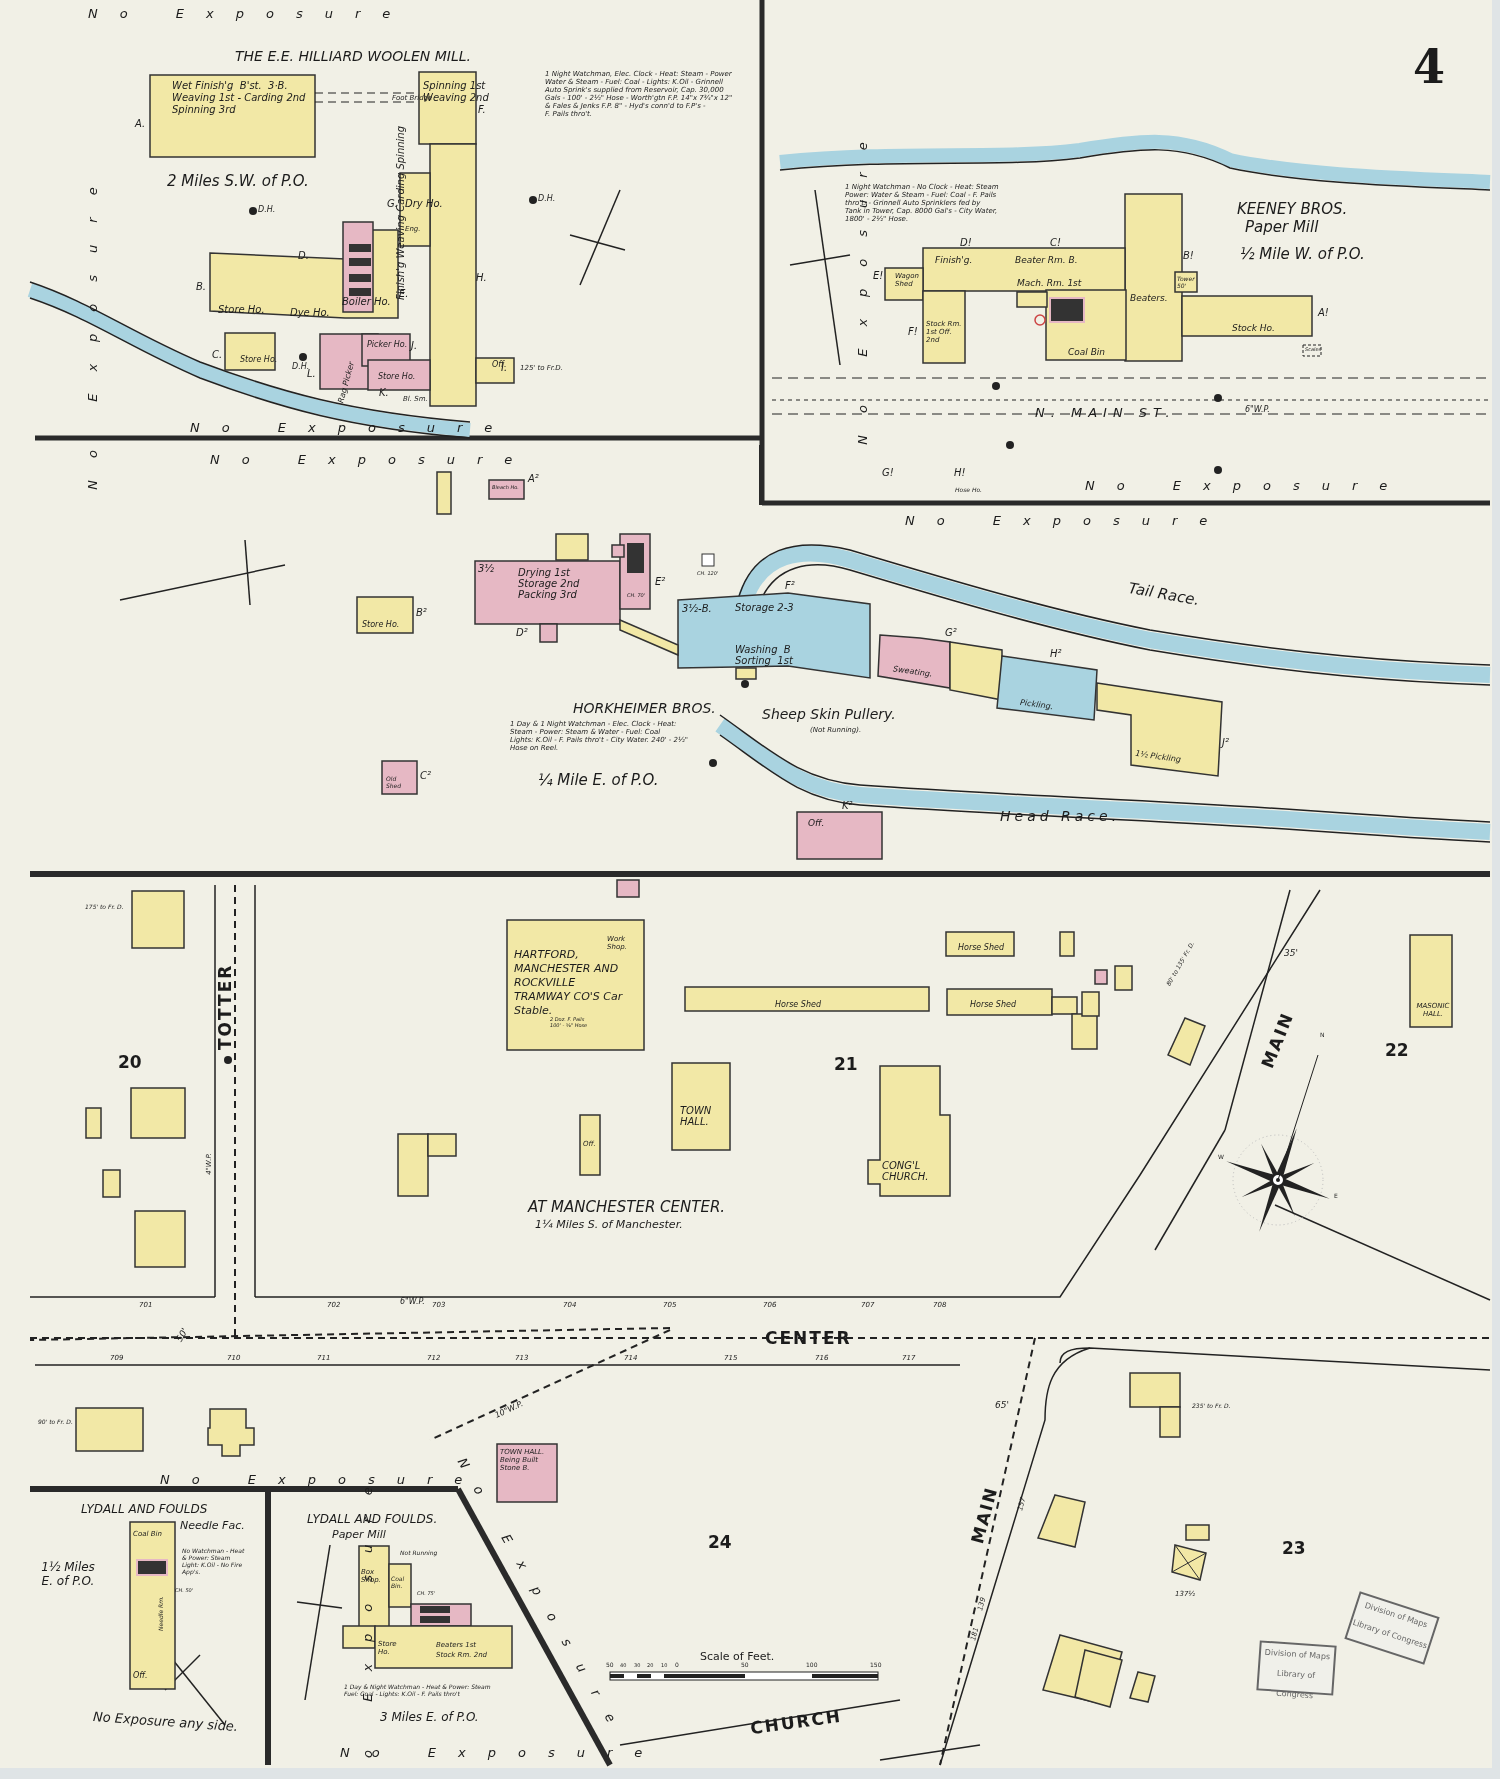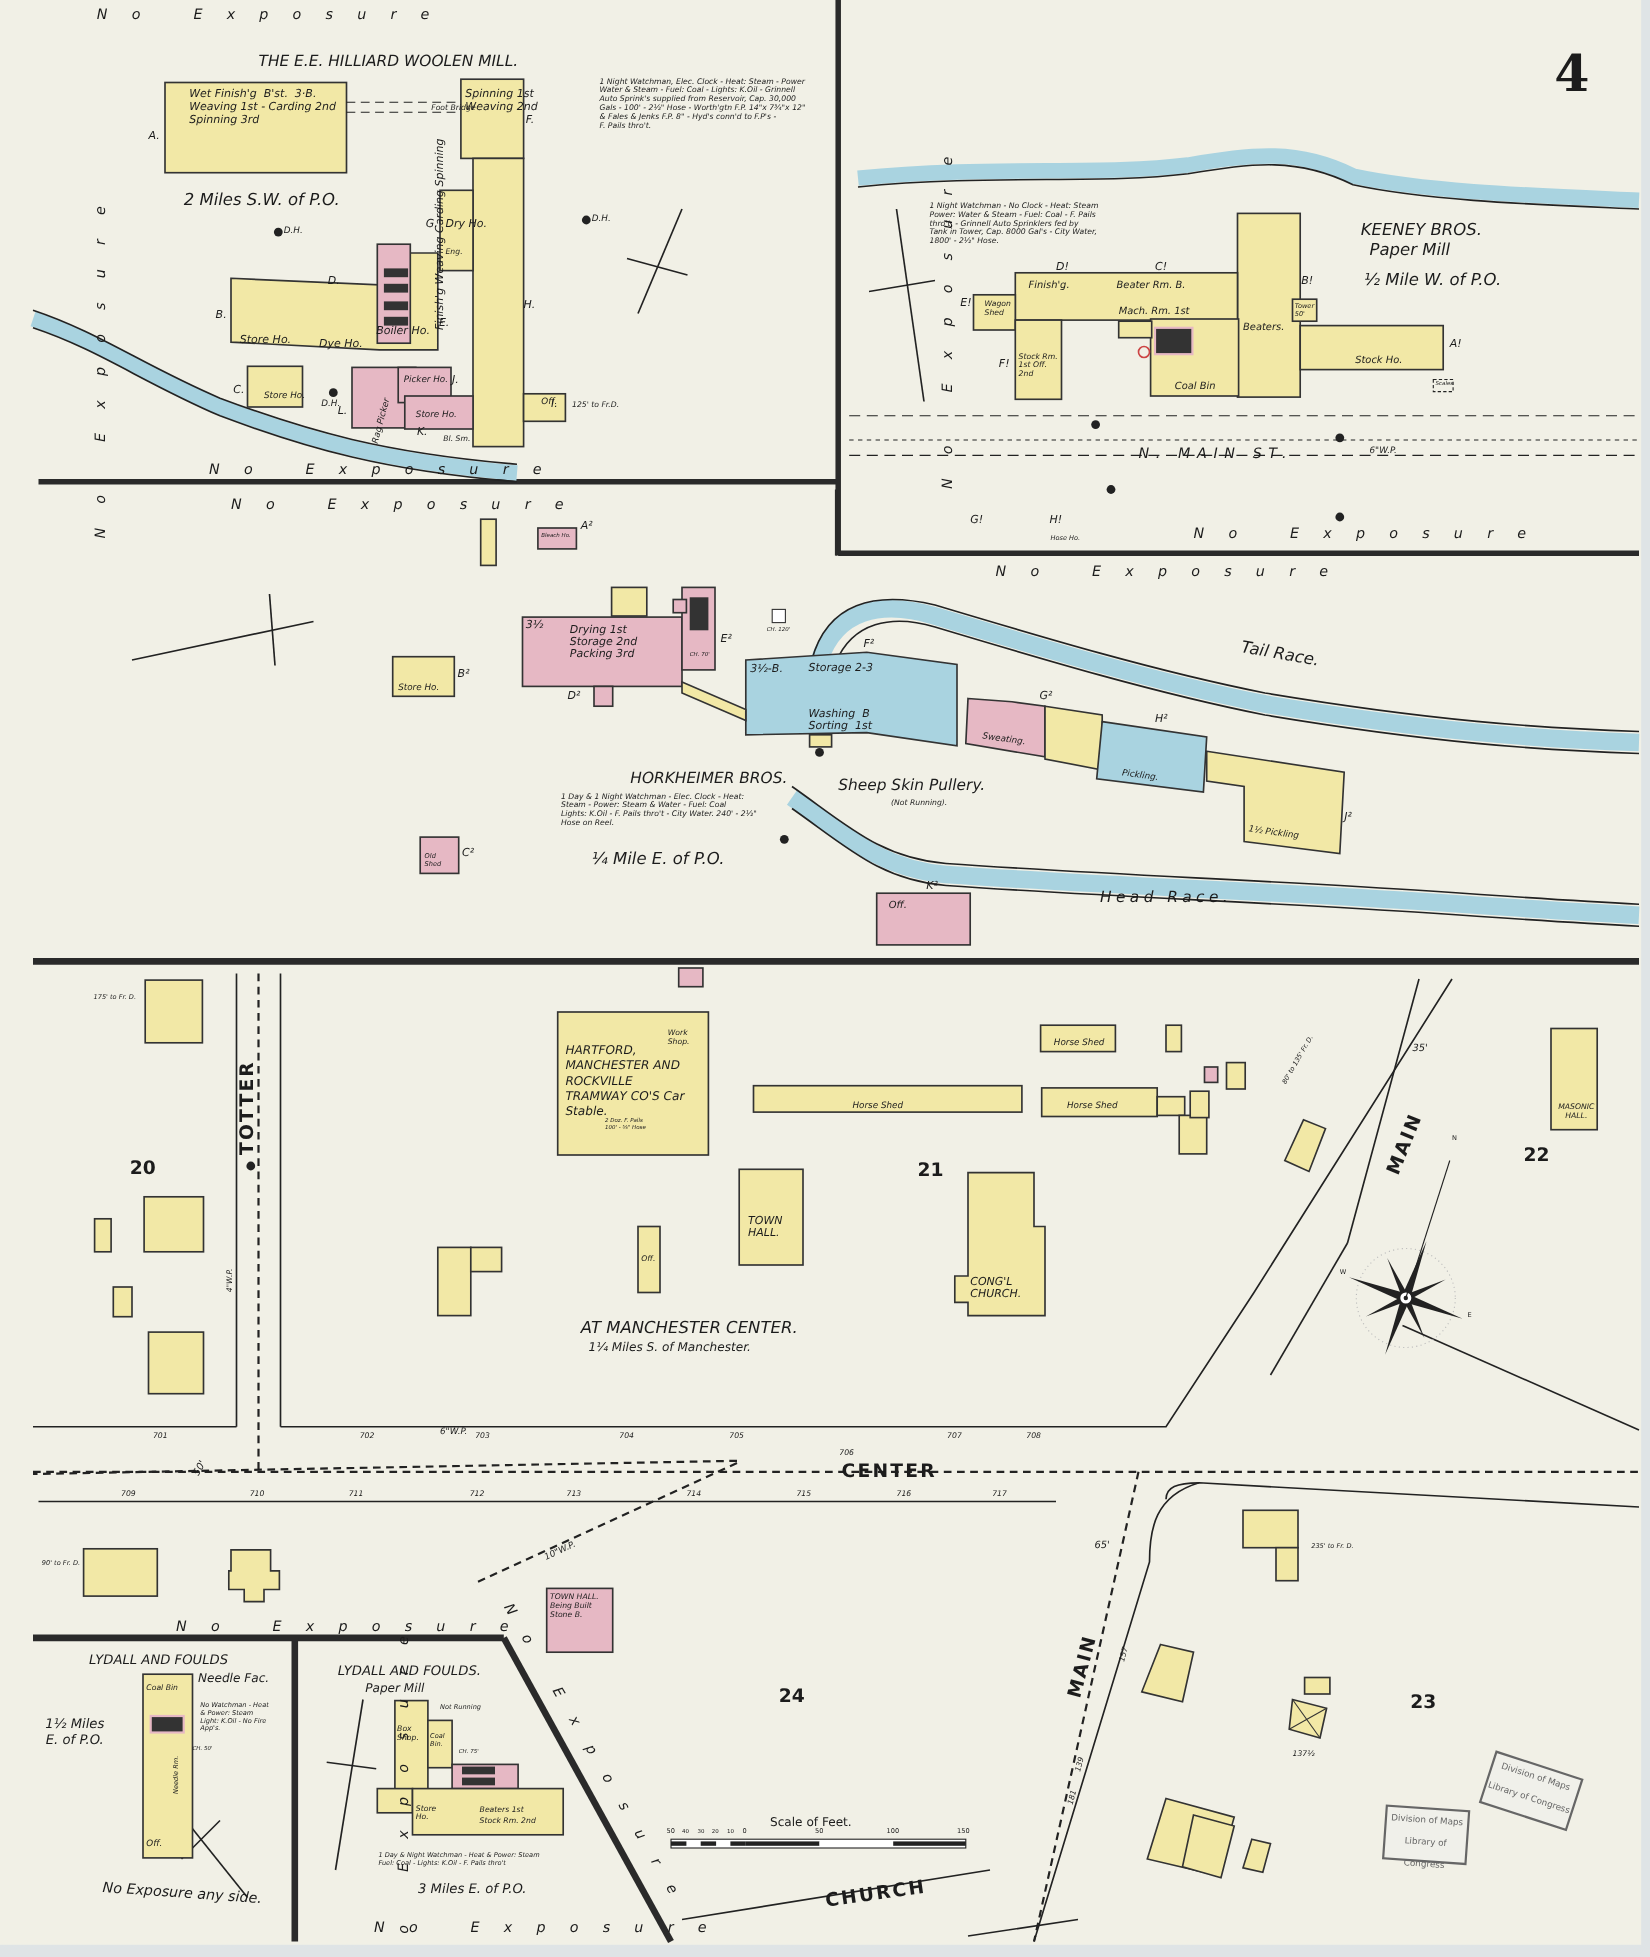--- a/index.html
+++ b/index.html
@@ -404,21 +404,21 @@
 <div class="t" style="left:198px;top:1160px;font-size:7px;transform:rotate(-90deg);">4"W.P.</div>
 <div class="t" style="left:1284px;top:948px;font-size:9px;">35'</div>
 <div class="t" style="left:995px;top:1400px;font-size:9px;">65'</div>
 <div class="t" style="left:175px;top:1330px;font-size:9px;transform:rotate(-60deg);">50'</div>
 
 <div class="t" style="left:139px;top:1301px;font-size:7px;">701</div>
 <div class="t" style="left:327px;top:1301px;font-size:7px;">702</div>
 <div class="t" style="left:432px;top:1301px;font-size:7px;">703</div>
 <div class="t" style="left:563px;top:1301px;font-size:7px;">704</div>
 <div class="t" style="left:663px;top:1301px;font-size:7px;">705</div>
-<div class="t" style="left:763px;top:1301px;font-size:7px;margin-top:16px;">706</div>
+<div class="t" style="left:763px;top:1301px;font-size:7px;">706</div>
 <div class="t" style="left:861px;top:1301px;font-size:7px;">707</div>
 <div class="t" style="left:933px;top:1301px;font-size:7px;">708</div>
 <div class="t" style="left:110px;top:1354px;font-size:7px;">709</div>
 <div class="t" style="left:227px;top:1354px;font-size:7px;">710</div>
 <div class="t" style="left:317px;top:1354px;font-size:7px;">711</div>
 <div class="t" style="left:427px;top:1354px;font-size:7px;">712</div>
 <div class="t" style="left:515px;top:1354px;font-size:7px;">713</div>
 <div class="t" style="left:624px;top:1354px;font-size:7px;">714</div>
 <div class="t" style="left:724px;top:1354px;font-size:7px;">715</div>
 <div class="t" style="left:815px;top:1354px;font-size:7px;">716</div>

